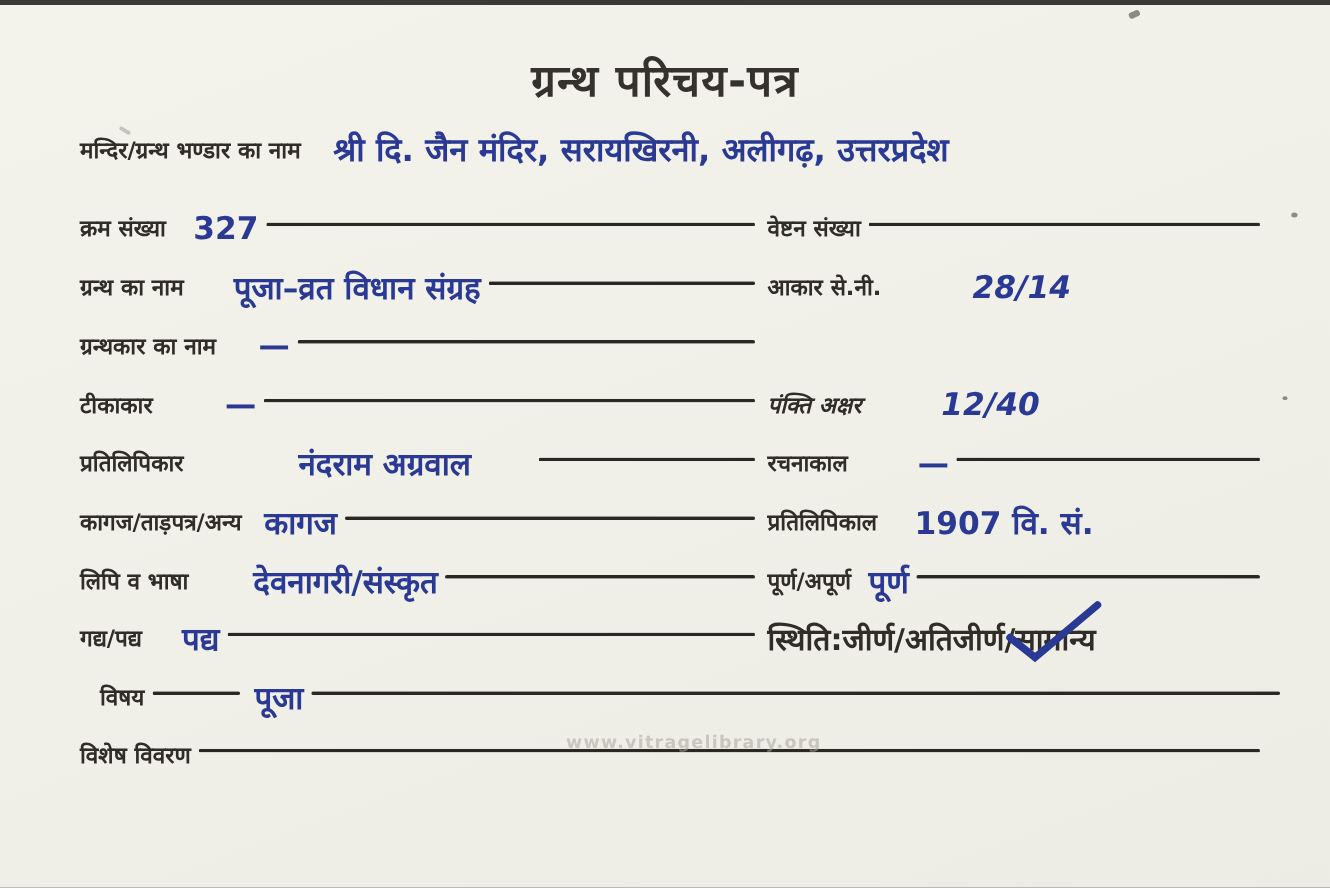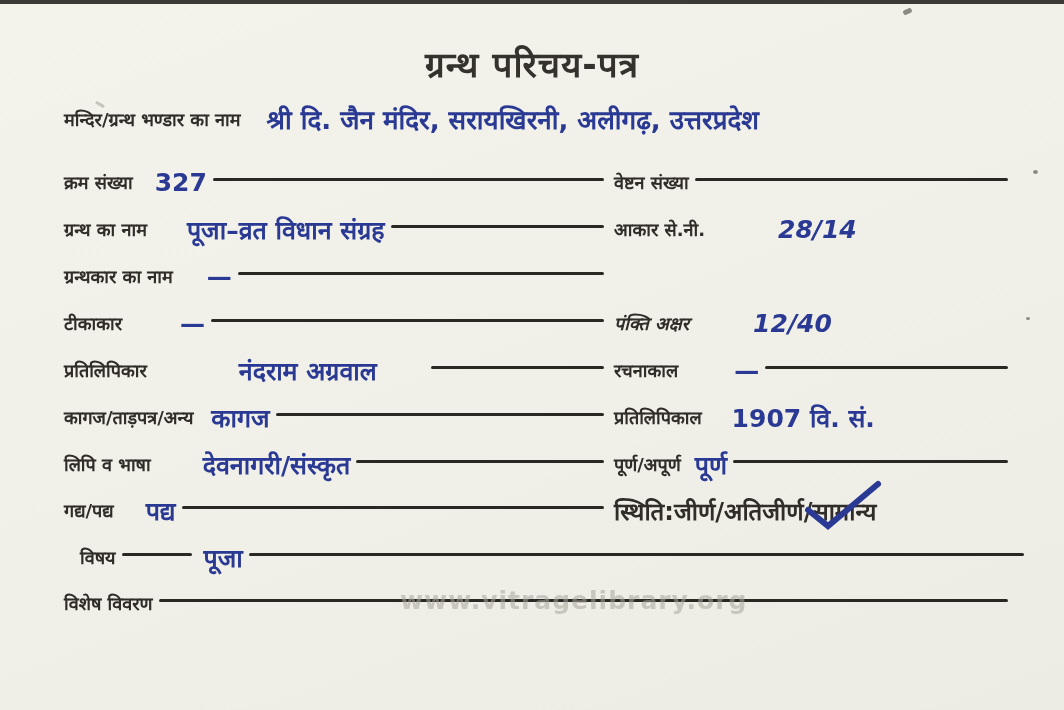--- a/index.html
+++ b/index.html
@@ -49,21 +49,21 @@
   .no-line .rule.post{border-color:transparent;}
   .header-row{top:100px;left:64px;width:960px;}
   .header-row .val{margin-left:26px;font-size:26px;}
   .tight .lbl,.tight .ticked{font-size:24px;}
   .ticked{
     position:relative;font-size:26px;font-weight:700;color:#302d28;
   }
   .tick-svg{position:absolute;left:-12px;top:-14px;pointer-events:none;}
   .watermark{
     position:absolute;left:400px;top:586px;width:310px;
-    text-align:center;font-size:25px;letter-spacing:1px;
+    text-align:center;font-size:14px;letter-spacing:1px;
     color:#a9a79d;opacity:.55;font-weight:700;
   }
 </style>
 </head>
 <body>
 
 <div class="card">
   <div class="scan-edge-top"></div>
   <div class="speck s1"></div>
   <div class="speck s2"></div>

